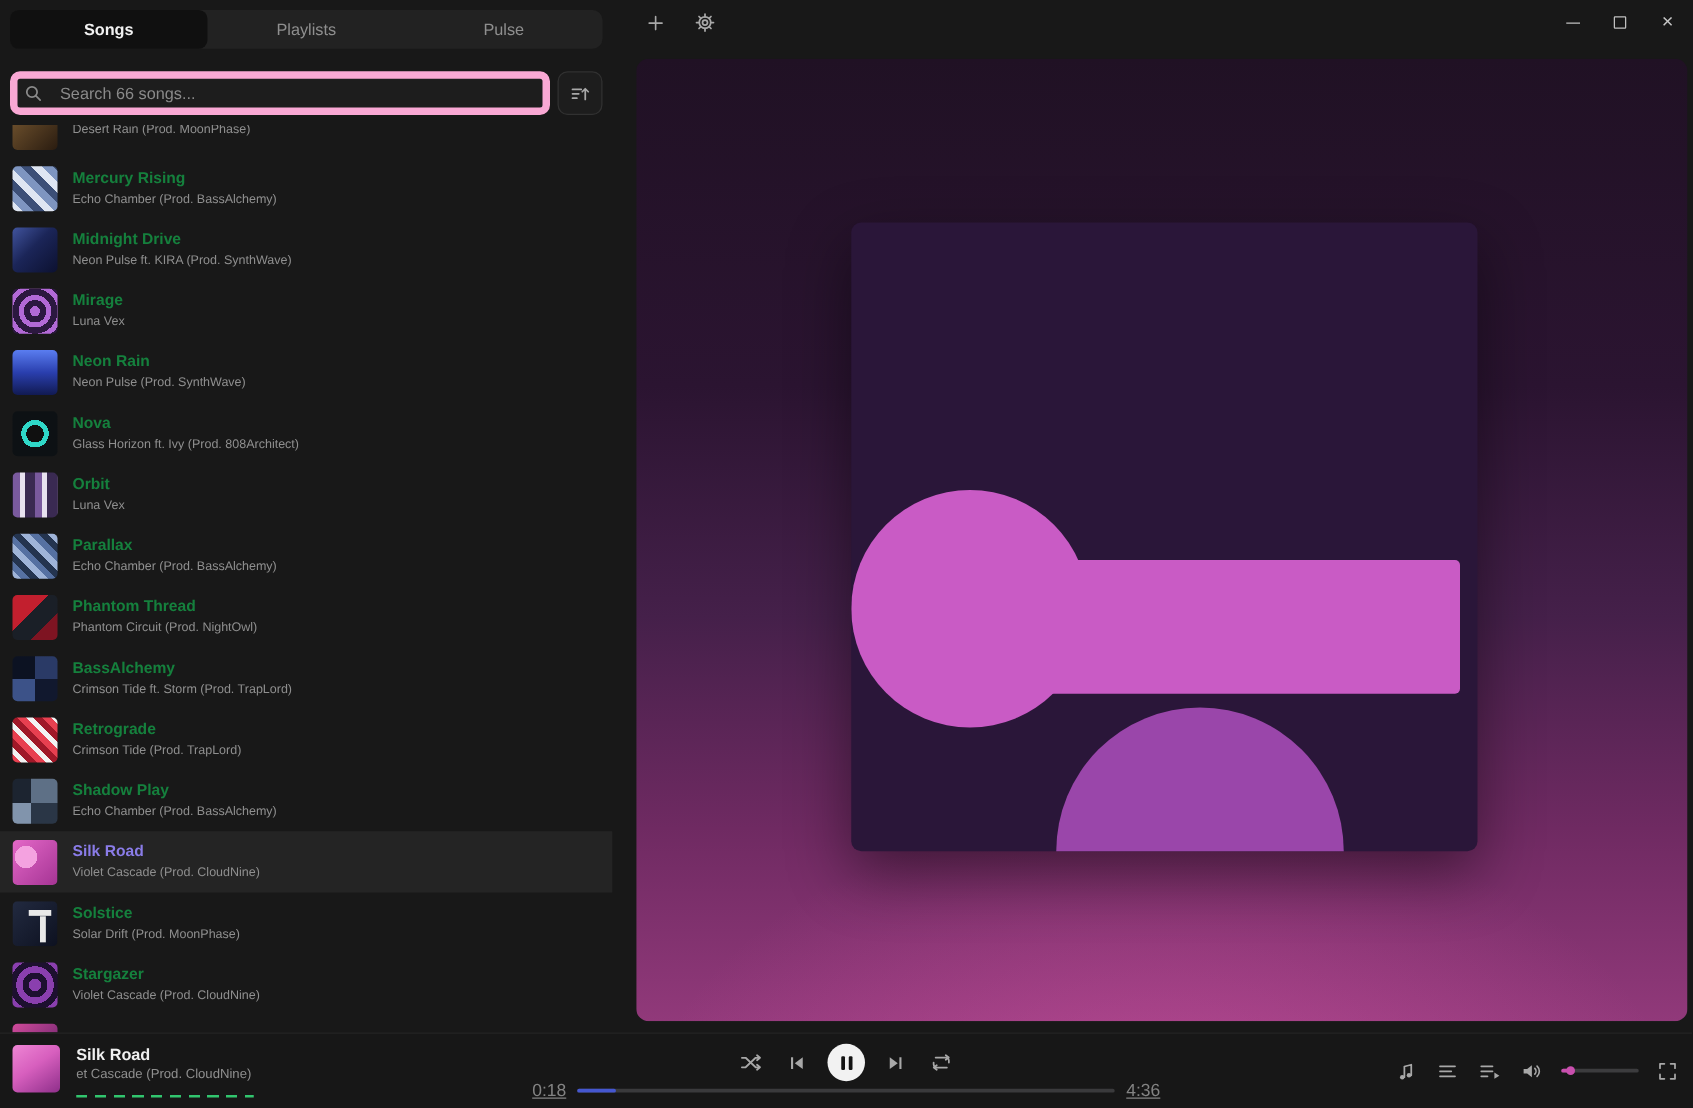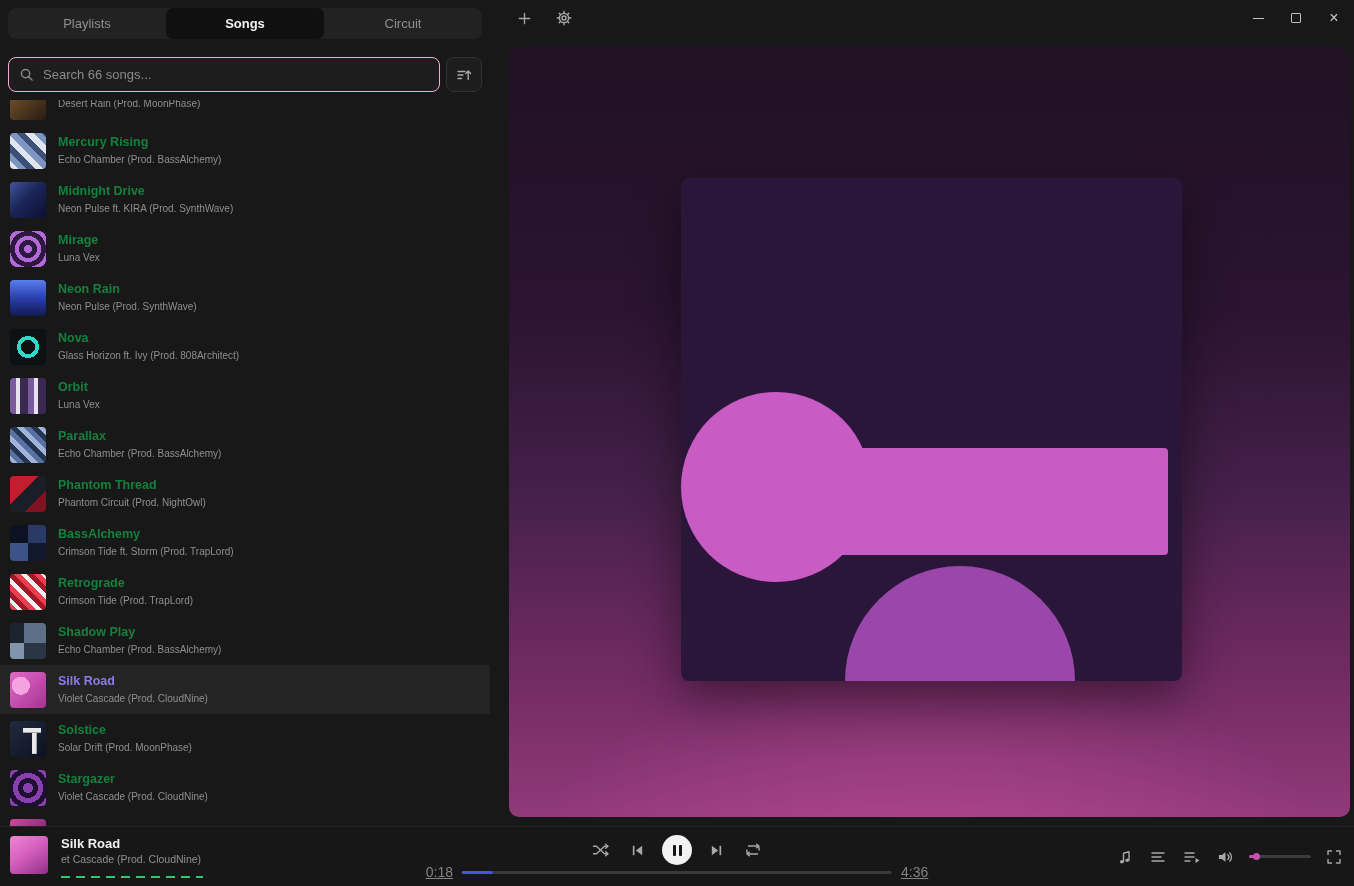--- a/index.html
+++ b/index.html
@@ -11,21 +11,21 @@
 
   
   .left { position:absolute; left:0; top:0; width:490px; bottom:60px; background:#181818; }
   .tabs { position:absolute; left:8px; top:8px; right:8px; height:31px; background:#222222;
           border-radius:8px; display:flex; align-items:stretch; }
   .tab { flex:1; border:none; background:transparent; color:#8f8f8f; font-size:13px;
          font-family:inherit; border-radius:7px; cursor:pointer; }
   .tab.active { background:#101010; color:#f2f2f2; font-weight:bold; margin:0; }
   .search-row { position:absolute; left:8px; top:57px; right:8px; height:35px; display:flex; gap:6px; }
   .search-box { flex:1; position:relative; }
-  .search-box input { width:100%; height:35px; background:#1d1d1d; border:1px solid #f9a8d4;
+  .search-box input { width:100%; height:35px; background:#1d1d1d; border:6px solid #f9a8d4;
         border-radius:8px; color:#d8d8d8; font-size:13px; font-family:inherit; padding:0 10px 0 34px; outline:none; }
   .search-box input::placeholder { color:#8a8a8a; }
   .search-icon { position:absolute; left:11px; top:10px; }
   .sort-btn { width:36px; height:35px; background:#1d1d1d; border:1px solid #313131; border-radius:8px;
         display:flex; align-items:center; justify-content:center; cursor:pointer; }
   .song-list { position:absolute; left:0; right:0; top:100px; bottom:0; overflow:hidden; }
   .row { height:49px; display:flex; align-items:center; padding:0 12px 0 10px; cursor:pointer; }
   .row.partial-top { margin-top:-23px; }
   .row.selected { background:#242424; }
   .thumb { width:36px; height:36px; border-radius:4px; flex:0 0 36px; background:#333; }
@@ -98,23 +98,23 @@
   svg .fl { fill:#a8a8a8; }
   svg .stg { stroke:#8a8a8a; stroke-width:1.5; fill:none; stroke-linecap:round; }
 </style>
 </head>
 <body>
 
 <div class="app" style="--accent-selected: #8a7ce8; --progress-fill: #4557d0; --volume-fill: #c94fae; --marquee-green: #31c56e; --art-magenta: #c95bc5; --art-purple: #9a46aa; --art-bg: #2a1639;">
 
   <aside class="left">
     <div class="tabs">
+      <button class="tab active">Songs</button>
       <button class="tab">Playlists</button>
-      <button class="tab active">Songs</button>
-      <button class="tab">Circuit</button>
+      <button class="tab">Pulse</button>
     </div>
 
     <div class="search-row">
       <div class="search-box">
         <span class="search-icon">
           <svg width="15" height="15" viewBox="0 0 16 16">
               <circle class="stg" cx="7" cy="7" r="4.4"></circle>
               <line class="stg" x1="10.4" y1="10.4" x2="14" y2="14"></line>
             </svg>
         </span>

